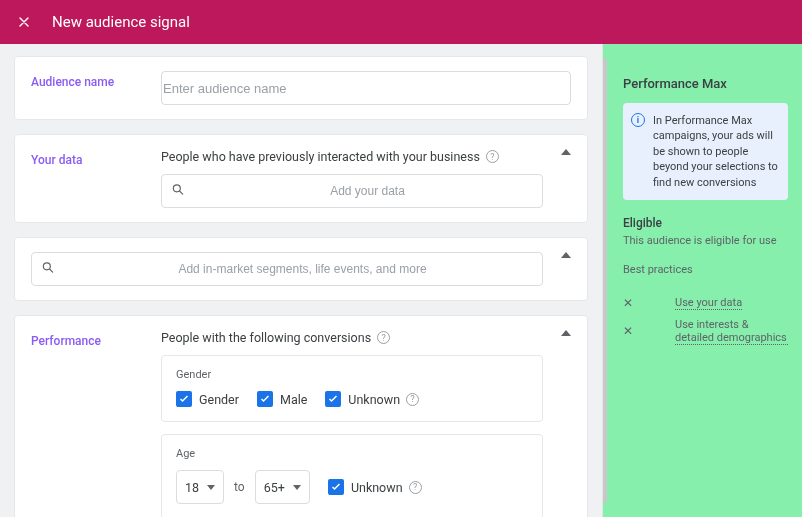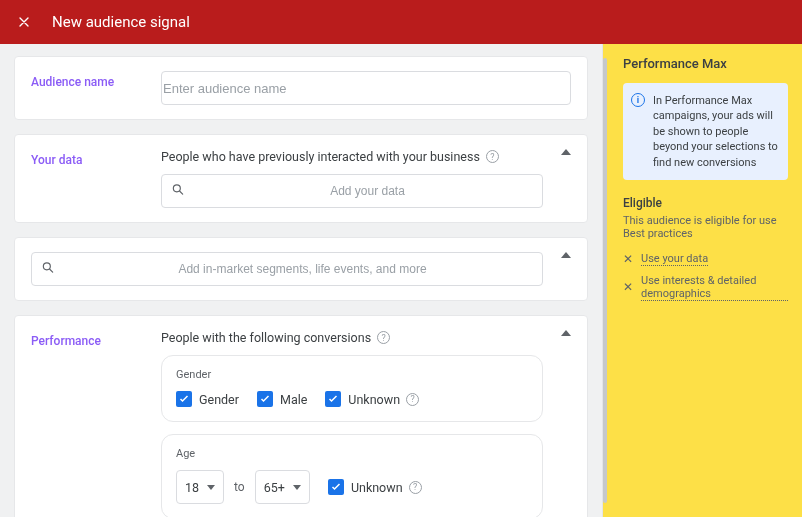--- a/index.html
+++ b/index.html
@@ -6,21 +6,21 @@
   body {
     font-family: Roboto, Arial, sans-serif;
     background: #f0f1f2;
     width: 802px;
     height: 517px;
     overflow: hidden;
     font-size: 13px;
     color: #3c4043;
   }
   .header {
-    background: #b91c1c;
+    background: #be185d;
     color: #fff;
     height: 44px;
     display: flex;
     align-items: center;
     padding: 0 14px;
   }
   .header .close {
     width: 20px; height: 20px;
     cursor: pointer;
     margin-right: 18px;
@@ -31,23 +31,23 @@
     display: flex;
     height: calc(517px - 44px);
   }
   .main {
     flex: 1;
     padding: 12px 14px 0 14px;
     overflow-y: auto;
   }
   .right {
     width: 200px;
-    background: #fde047;
+    background: #86efac;
     border-left: 1px solid #e4e5e7;
-    padding: 12px 14px;
+    padding: 32px 14px;
     font-size: 12px;
     color: #5f6368;
     position: relative;
   }
   .scroll-hint {
     position: absolute;
     left: 0;
     top: 14px;
     bottom: 14px;
     width: 4px;
@@ -120,21 +120,21 @@
     border: 1px solid #9aa0a6;
     border-radius: 50%;
     font-size: 9px;
     color: #9aa0a6;
     display: inline-flex;
     align-items: center; justify-content: center;
     margin-left: 6px;
   }
   .demo-box {
     border: 1px solid #e6e7e9;
-    border-radius: 12px;
+    border-radius: 4px;
     padding: 12px 14px 14px 14px;
     margin-bottom: 12px;
   }
   .demo-box .box-label {
     font-size: 11px;
     color: #5f6368;
     margin-bottom: 10px;
   }
   .check-row { display: flex; gap: 18px; align-items: center; }
   .check {
@@ -184,34 +184,35 @@
     position: absolute; left: 8px; top: 10px;
     width: 14px; height: 14px;
     border: 1.5px solid #1a73e8;
     border-radius: 50%;
     color: #1a73e8;
     font-size: 9px;
     display:flex;align-items:center;justify-content:center;
     font-weight:bold;
   }
   .r-sub { font-size: 12px; font-weight: 500; color: #3c4043; margin-bottom: 4px; }
-  .r-text { font-size: 11px; color: #5f6368; margin-bottom: 0; }
+  .r-text { font-size: 11px; color: #5f6368; margin-bottom: 16px; }
   .r-list { list-style: none; }
   .r-list li {
     font-size: 11px;
     display: flex; align-items: center;
     margin-bottom: 8px;
     cursor: pointer;
   }
   .r-list .x {
     color: #5f6368; margin-right: 8px; font-size: 12px;
   }
   .r-list .u {
     border-bottom: 1px dotted #5f6368;
     color: #5f6368;
+    margin-left: 34px;
   }
   svg.mag { width:14px; height:14px; }
 </style>
 </head>
 <body>
 
 <div class="header">
   <div class="close">
     <svg viewBox="0 0 24 24" width="16" height="16">
         <path d="M18 6L6 18M6 6l12 12" stroke="#fff" stroke-width="2" stroke-linecap="round"></path>
@@ -351,21 +352,21 @@
   <div class="right">
     <div class="scroll-hint"></div>
     <div style="padding-left:6px;">
       <div class="r-title">Performance Max</div>
       <div class="r-info">
         <span class="info-icon">i</span>
         <span>In Performance Max campaigns, your ads will be shown to people beyond your selections to find new conversions</span>
       </div>
       <div class="r-sub">Eligible</div>
       <div class="r-text">This audience is eligible for use</div>
-      <div class="r-text" style="margin-bottom:12px;">Best practices</div>
+      <div class="r-text" style="margin-bottom:20px;">Best practices</div>
       <ul class="r-list">
         <li>
           <span class="x">✕</span>
           <span class="u">Use your data</span>
         </li>
         <li>
           <span class="x">✕</span>
           <span class="u">Use interests &amp; detailed demographics</span>
         </li>
       </ul>

